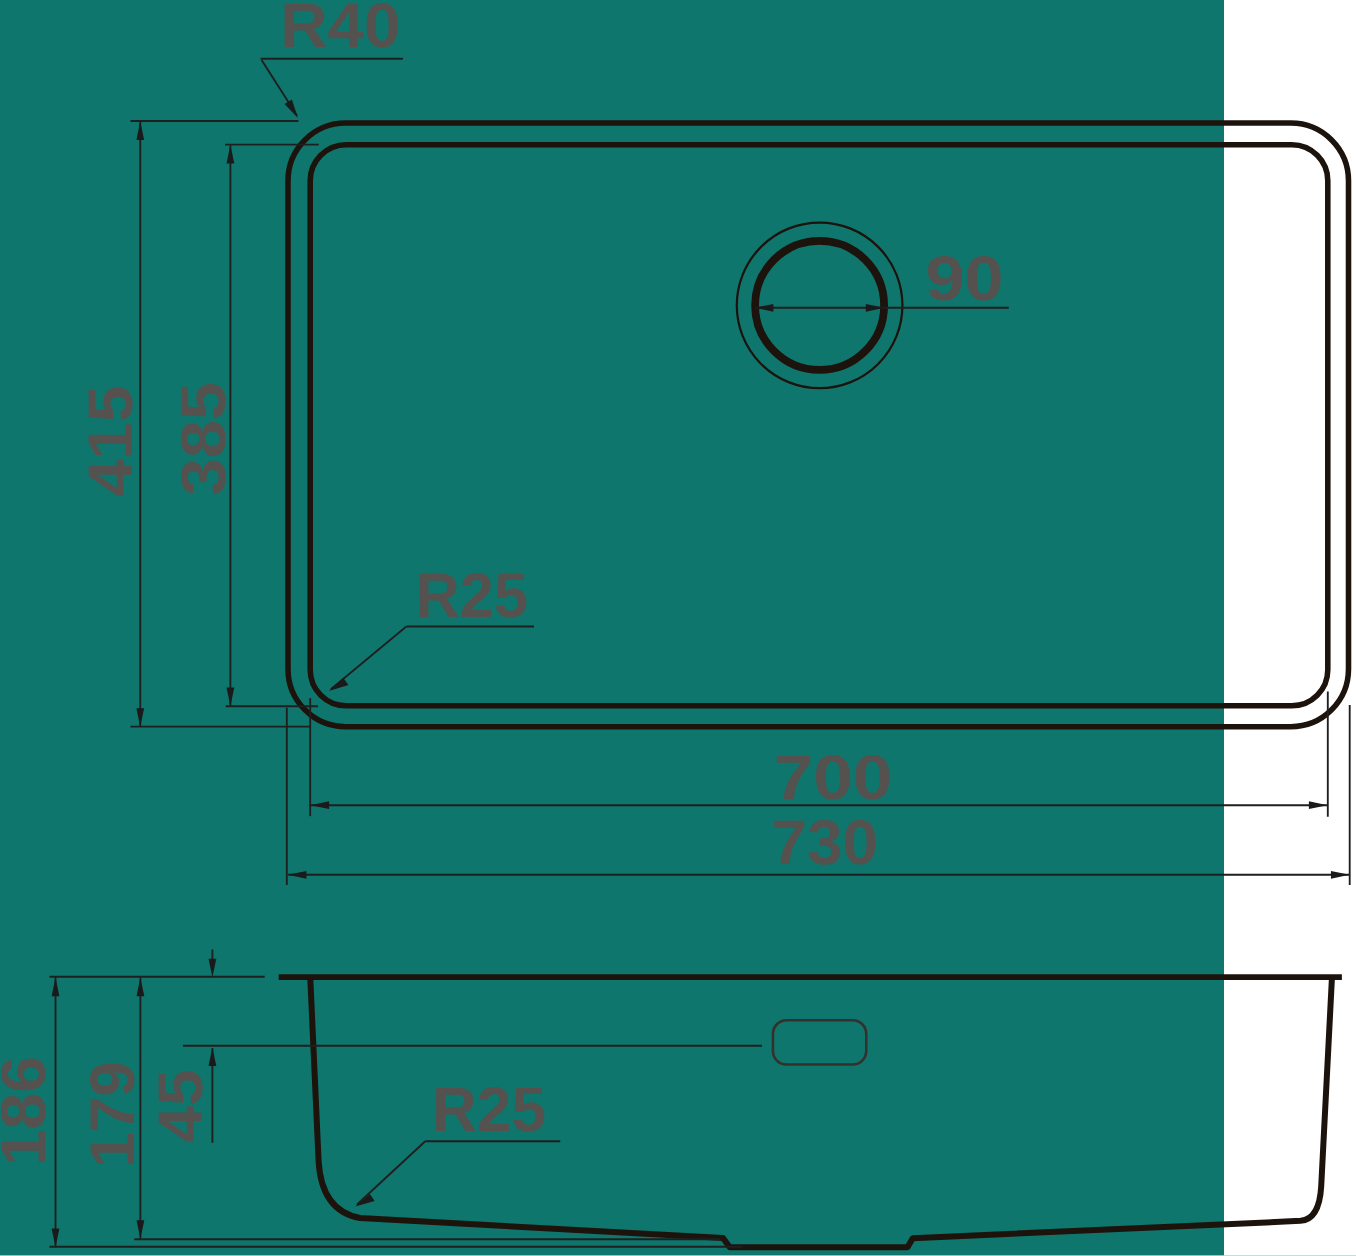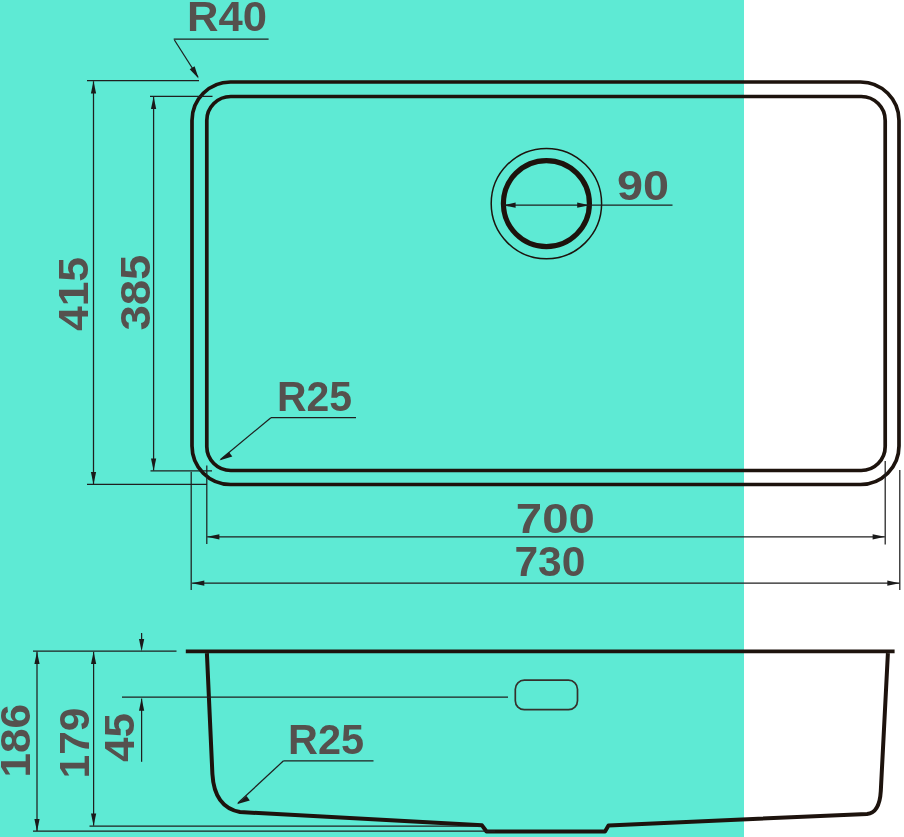--- a/index.html
+++ b/index.html
@@ -1,16 +1,16 @@
 <!DOCTYPE html>
 <html><head>
 <meta charset="utf-8">
 <style>
   html,body{margin:0;padding:0;background:#ffffff;}
-  #wrap{width:744px;height:837px;position:relative;background:#5eead4;}
+  #wrap{width:816px;height:837px;position:relative;background:#0f766e;}
   svg{display:block;}
   text{font-family:"Liberation Sans", sans-serif;font-weight:bold;fill:#55514e;}
 </style>
 </head>
 <body>
 <div id="wrap">
 <svg width="904" height="837" viewBox="0 0 904 837">
 
   <rect x="192" y="82" width="707" height="402.5" rx="38.5" ry="38.5" fill="none" stroke="#1d130d" stroke-width="3.7"></rect>
   <rect x="206.8" y="96.5" width="678.4" height="374" rx="24" ry="24" fill="none" stroke="#1d130d" stroke-width="3.7"></rect>

